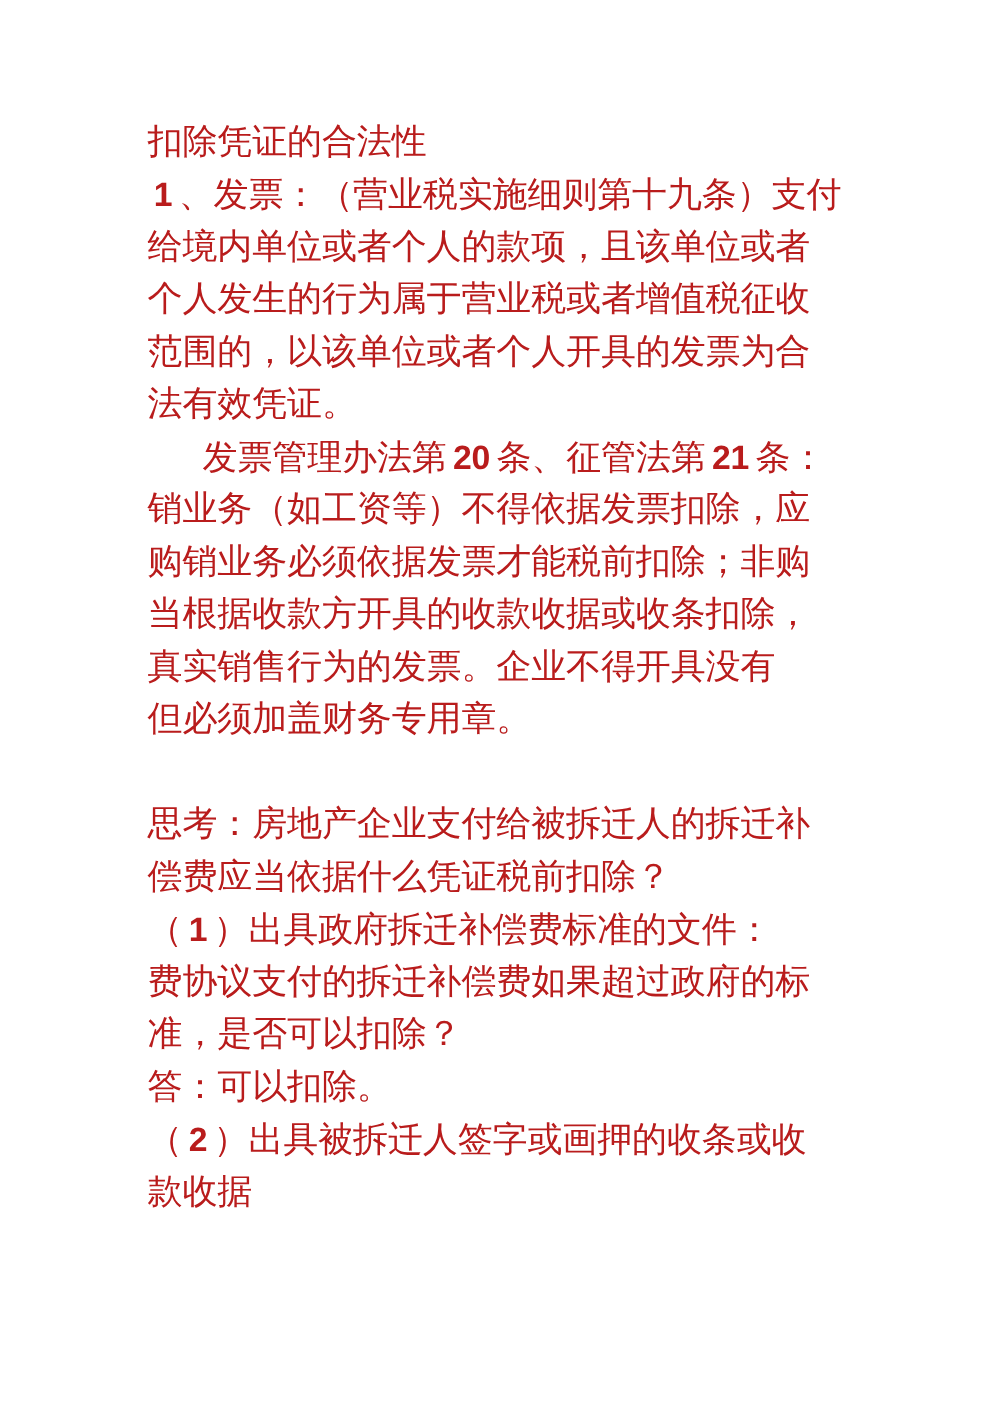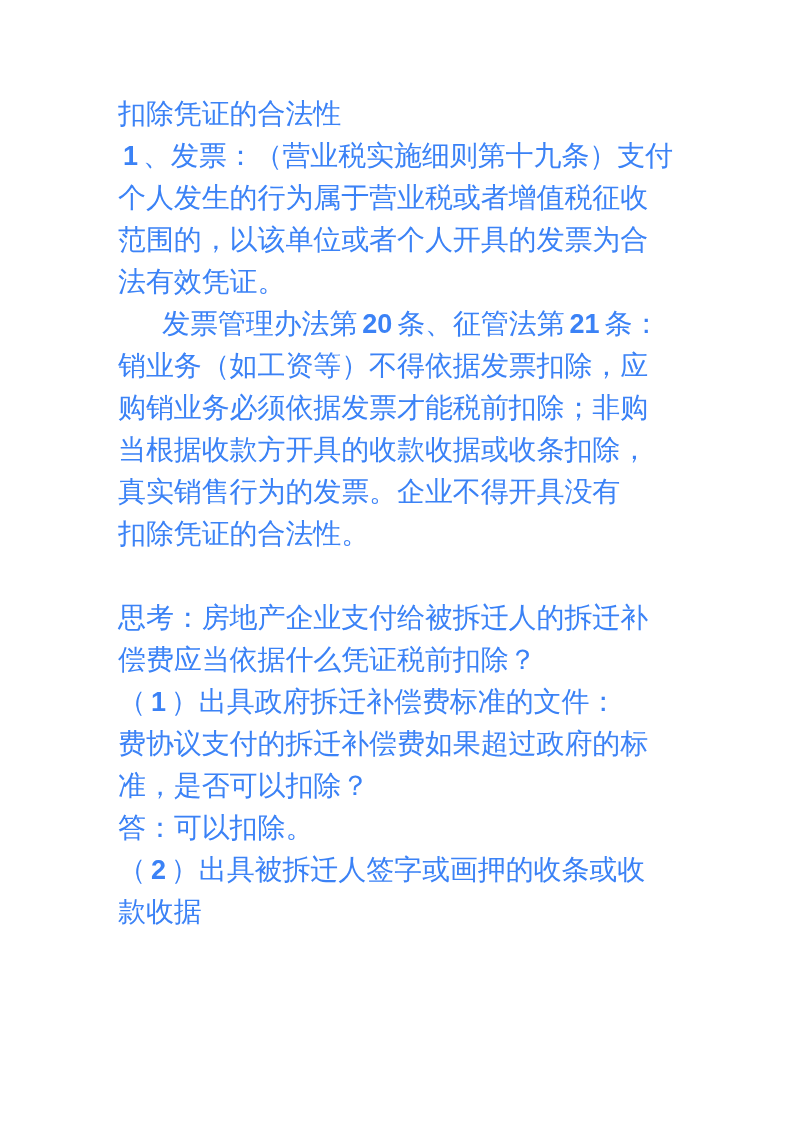--- a/index.html
+++ b/index.html
@@ -19,21 +19,21 @@
     top: 0;
     width: 793px;
     height: 1122px;
     background: #ffffff;
   }
   .doc {
     position: absolute;
     left: 118px;
     top: 93px;
     width: 560px;
-    color: #3b82f6;
+    color: #b91c1c;
     font-family: "Liberation Serif", "DejaVu Serif", serif;
     font-size: 28px;
     line-height: 42px;
     font-weight: 400;
     letter-spacing: -0.1px;
   }
   .para {
     margin: 0;
     padding: 0;
   }
@@ -57,31 +57,32 @@
 </head>
 <body>
 
 <div class="page">
   <div class="doc">
       <div class="para">
         <div class="line">扣除凭证的合法性</div>
       </div>
       <div class="para">
         <div class="line"><span class="num">1</span>、发票：（营业税实施细则第十九条）支付</div>
+        <div class="line">给境内单位或者个人的款项，且该单位或者</div>
         <div class="line">个人发生的行为属于营业税或者增值税征收</div>
         <div class="line">范围的，以该单位或者个人开具的发票为合</div>
         <div class="line">法有效凭证。</div>
       </div>
       <div class="para">
         <div class="line indent">发票管理办法第<span class="num">20</span>条、征管法第<span class="num">21</span>条：</div>
         <div class="line">销业务（如工资等）不得依据发票扣除，应</div>
         <div class="line">购销业务必须依据发票才能税前扣除；非购</div>
         <div class="line">当根据收款方开具的收款收据或收条扣除，</div>
         <div class="line">真实销售行为的发票。企业不得开具没有</div>
-        <div class="line">扣除凭证的合法性。</div>
+        <div class="line">但必须加盖财务专用章。</div>
       </div>
       <div class="para blank"></div>
       <div class="para">
         <div class="line">思考：房地产企业支付给被拆迁人的拆迁补</div>
         <div class="line">偿费应当依据什么凭证税前扣除？</div>
       </div>
       <div class="para">
         <div class="line">（<span class="num">1</span>）出具政府拆迁补偿费标准的文件：</div>
       </div>
       <div class="para">

